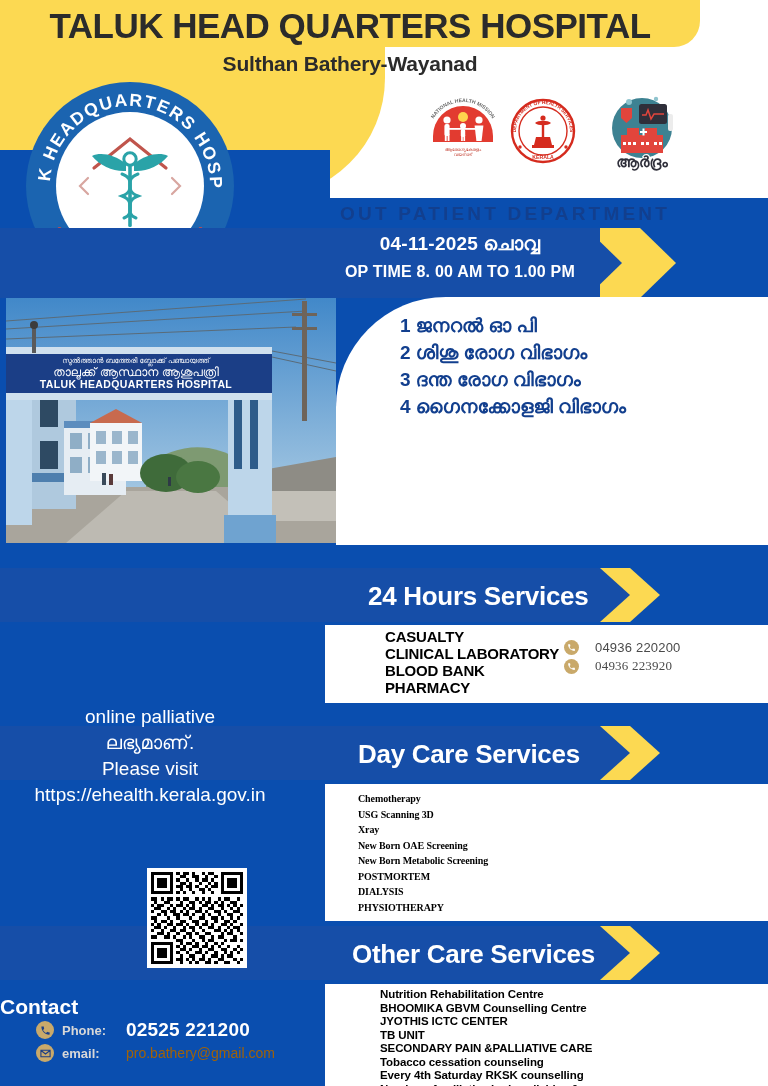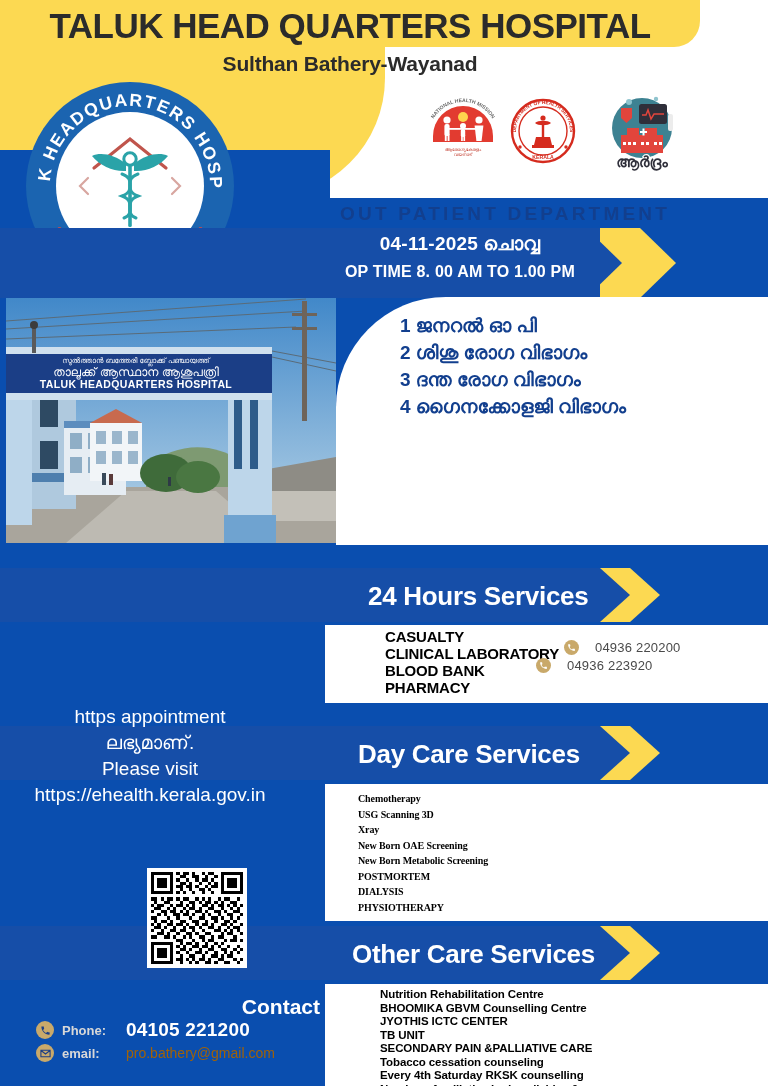--- a/index.html
+++ b/index.html
@@ -237,21 +237,21 @@
   .qr {
     position: absolute; left: 147px; top: 868px;
     width: 100px; height: 100px;
     background: #ffffff;
     padding: 4px;
   }
 
   
   .contact-title {
     position: absolute; left: 0; top: 995px;
-    width: 320px; text-align: right;
+    width: 320px; text-align: left;
     font-size: 21px; font-weight: 700; color: #ffffff;
   }
   .contact-rows {
     position: absolute; left: 36px; top: 1019px;
     width: 290px;
   }
   .c-row { display: flex; align-items: center; gap: 8px; margin-bottom: 3px; }
   .c-ic {
     width: 18px; height: 18px; border-radius: 50%;
     background: #C9A96A;
@@ -507,21 +507,21 @@
   </ul>
 
   <div class="phone-row" style="left:564px; top:640px;">
     <span class="phone-ic">
       <svg width="9" height="9" viewBox="0 0 24 24" fill="#ffffff">
           <path d="M6.6 10.8c1.4 2.8 3.8 5.2 6.6 6.6l2.2-2.2c.3-.3.7-.4 1-.2 1.2.4 2.4.6 3.6.6.6 0 1 .4 1 1V20c0 .6-.4 1-1 1C10.6 21 3 13.4 3 4c0-.6.4-1 1-1h3.4c.6 0 1 .4 1 1 0 1.3.2 2.5.6 3.6.1.4 0 .8-.2 1l-2.2 2.2z"></path>
         </svg>
     </span>
     <span class="phone-num">04936 220200</span>
   </div>
-  <div class="phone-row" style="left:536px; top:658px;">
+  <div class="phone-row" style="left:564px; top:658px;font-family:Liberation Serif, serif;">
     <span class="phone-ic">
       <svg width="9" height="9" viewBox="0 0 24 24" fill="#ffffff">
           <path d="M6.6 10.8c1.4 2.8 3.8 5.2 6.6 6.6l2.2-2.2c.3-.3.7-.4 1-.2 1.2.4 2.4.6 3.6.6.6 0 1 .4 1 1V20c0 .6-.4 1-1 1C10.6 21 3 13.4 3 4c0-.6.4-1 1-1h3.4c.6 0 1 .4 1 1 0 1.3.2 2.5.6 3.6.1.4 0 .8-.2 1l-2.2 2.2z"></path>
         </svg>
     </span>
     <span class="phone-num">04936 223920</span>
   </div>
 
   <div class="sec-chev-y" style="left:600px; top:726px;"></div>
   <div class="sec-chev-y-tip" style="left:630px; top:726px;"></div>
@@ -553,21 +553,21 @@
     <li> BHOOMIKA  GBVM Counselling Centre</li>
     <li>JYOTHIS ICTC CENTER</li>
     <li>TB UNIT</li>
     <li>SECONDARY PAIN &amp;PALLIATIVE CARE</li>
     <li>Tobacco cessation counseling</li>
     <li> Every 4th Saturday RKSK counselling</li>
     <li> Number of palliative bed available - 0</li>
   </ul>
 
   <div class="appt">
-    <div>https  appointment</div>
+    <div>online  palliative</div>
     <div class="ml">ലഭ്യമാണ്.</div>
     <div>Please visit</div>
     <div>https://ehealth.kerala.gov.in</div>
   </div>
 
   <div class="qr">
     <svg width="92" height="92" viewBox="0 0 29 29" shape-rendering="crispEdges">
       <rect width="29" height="29" fill="#ffffff"></rect>
       <g fill="#000000">
         <path d="M0 0h7v7H0z M1 1h5v5H1z" fill-rule="evenodd"></path>
@@ -801,21 +801,21 @@
 
   <div class="contact-title">Contact</div>
   <div class="contact-rows">
     <div class="c-row">
       <span class="c-ic">
         <svg width="11" height="11" viewBox="0 0 24 24" fill="#1B3E86">
             <path d="M6.6 10.8c1.4 2.8 3.8 5.2 6.6 6.6l2.2-2.2c.3-.3.7-.4 1-.2 1.2.4 2.4.6 3.6.6.6 0 1 .4 1 1V20c0 .6-.4 1-1 1C10.6 21 3 13.4 3 4c0-.6.4-1 1-1h3.4c.6 0 1 .4 1 1 0 1.3.2 2.5.6 3.6.1.4 0 .8-.2 1l-2.2 2.2z"></path>
           </svg>
       </span>
       <span class="c-lbl">Phone:</span>
-      <span class="c-val-phone">04105 221200</span>
+      <span class="c-val-phone">02525 221200</span>
     </div>
     <div class="c-row">
       <span class="c-ic">
         <svg width="11" height="11" viewBox="0 0 24 24" fill="#1B3E86">
             <path d="M2 5h20v14H2z M3 6l9 7 9-7" fill="none" stroke="#1B3E86" stroke-width="2.4"></path>
           </svg>
       </span>
       <span class="c-lbl">email:</span>
       <span class="c-val-mail">pro.bathery@gmail.com</span>
     </div>

